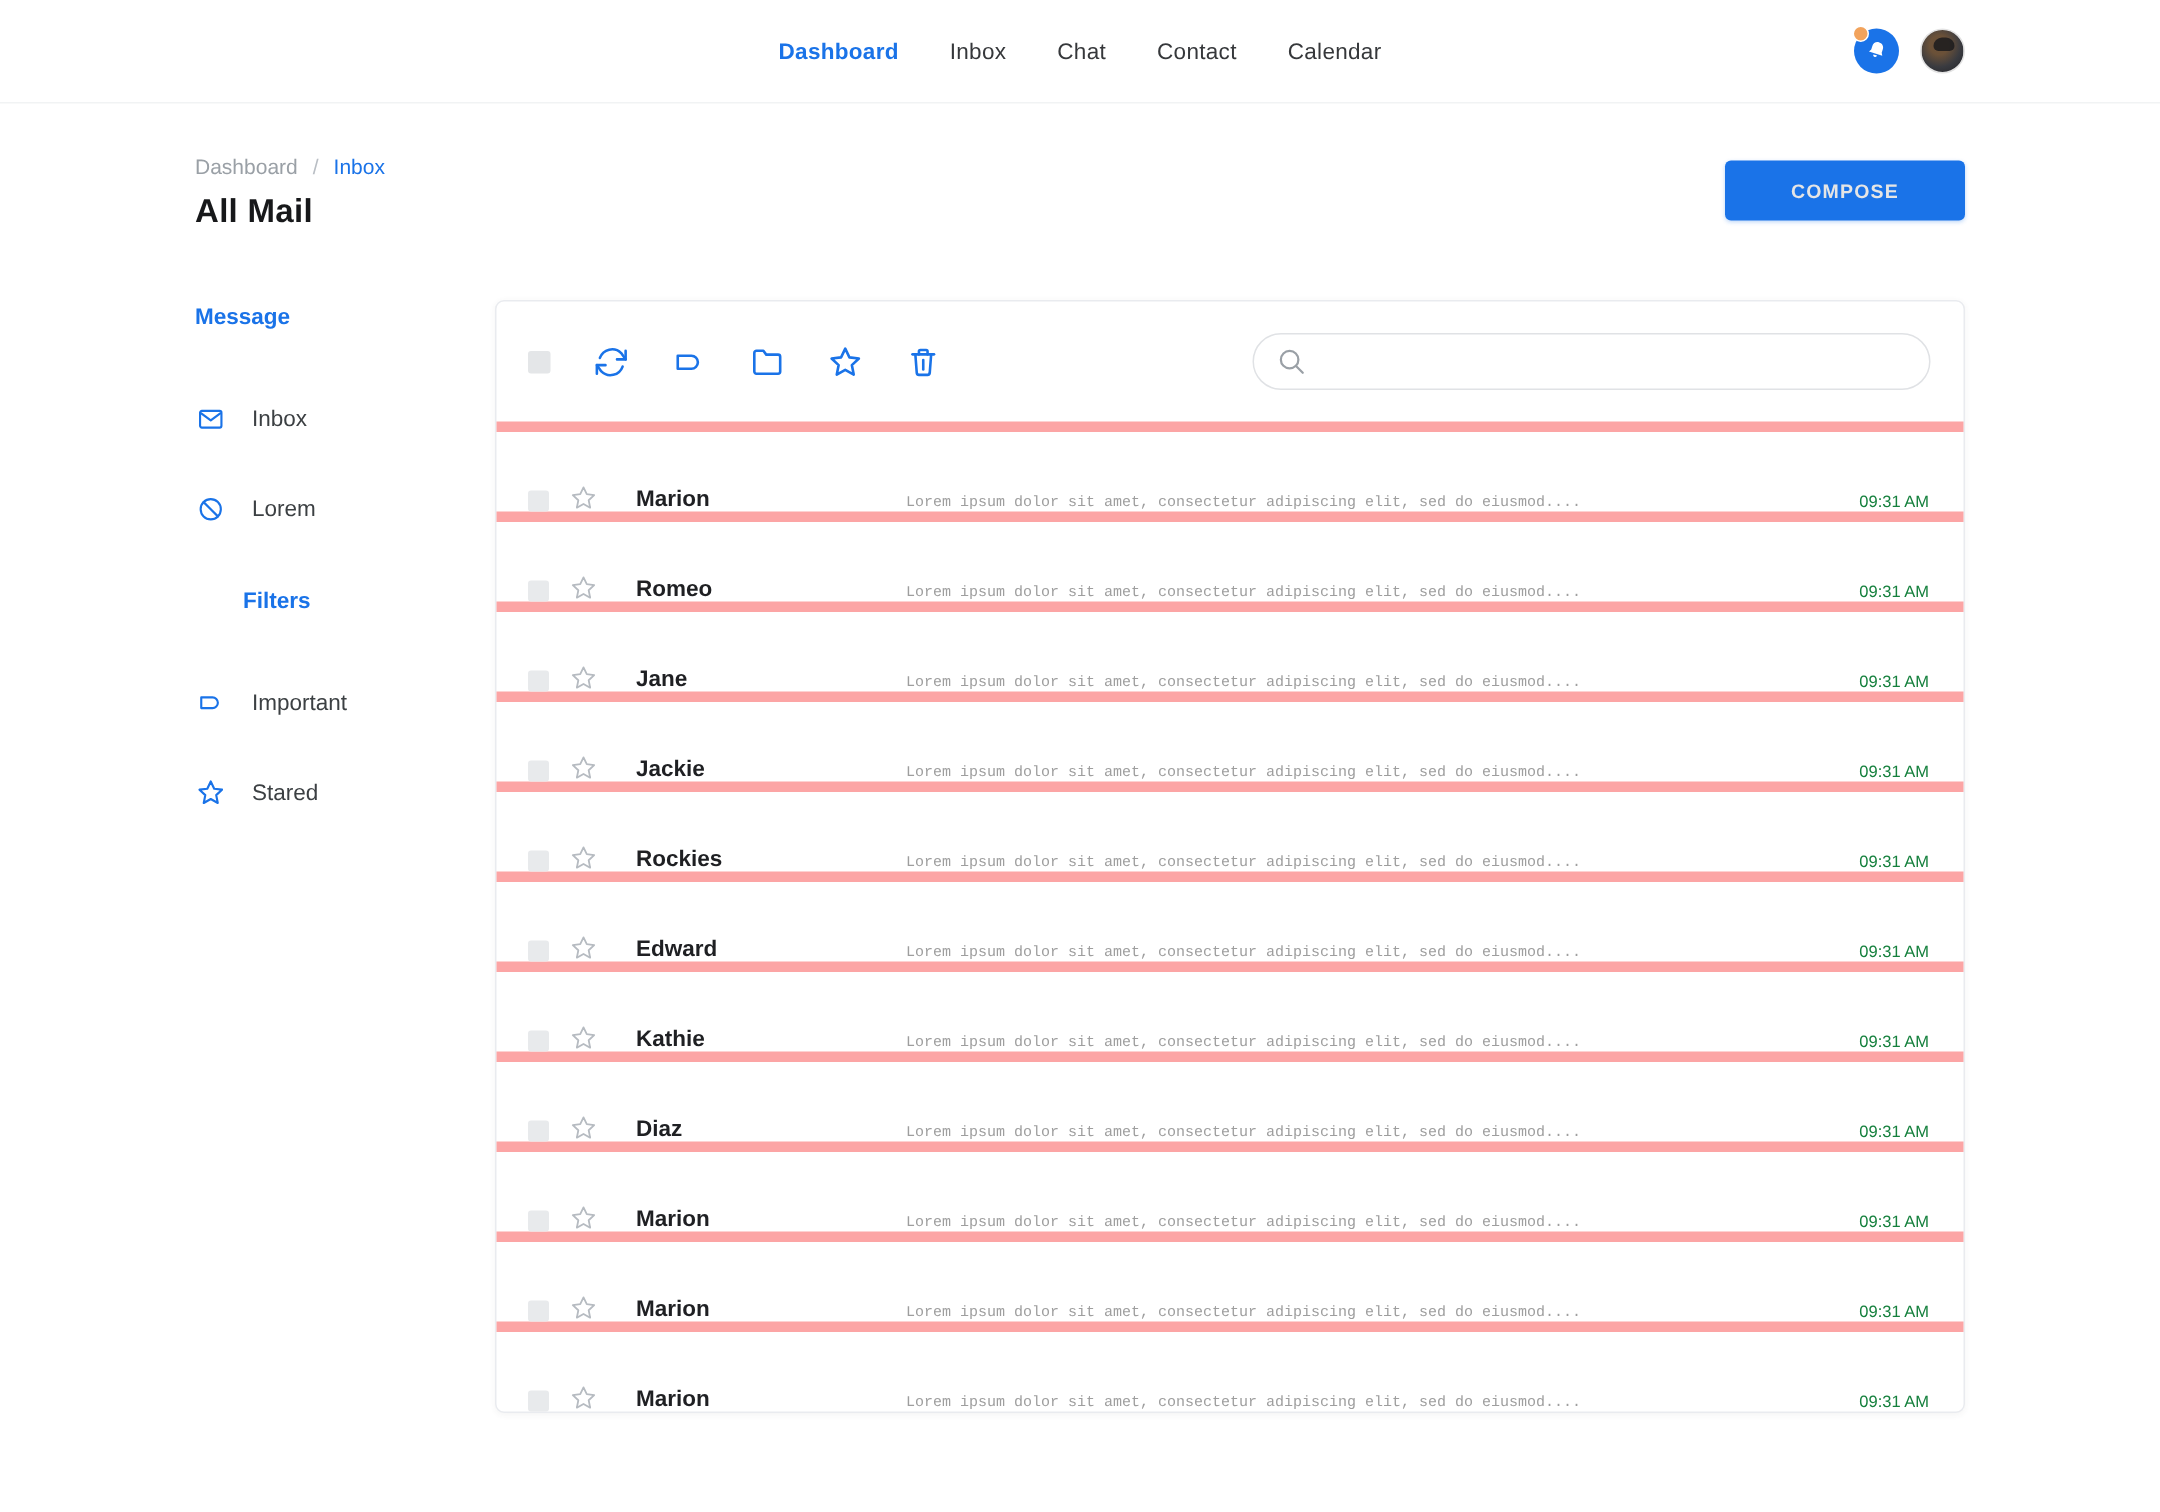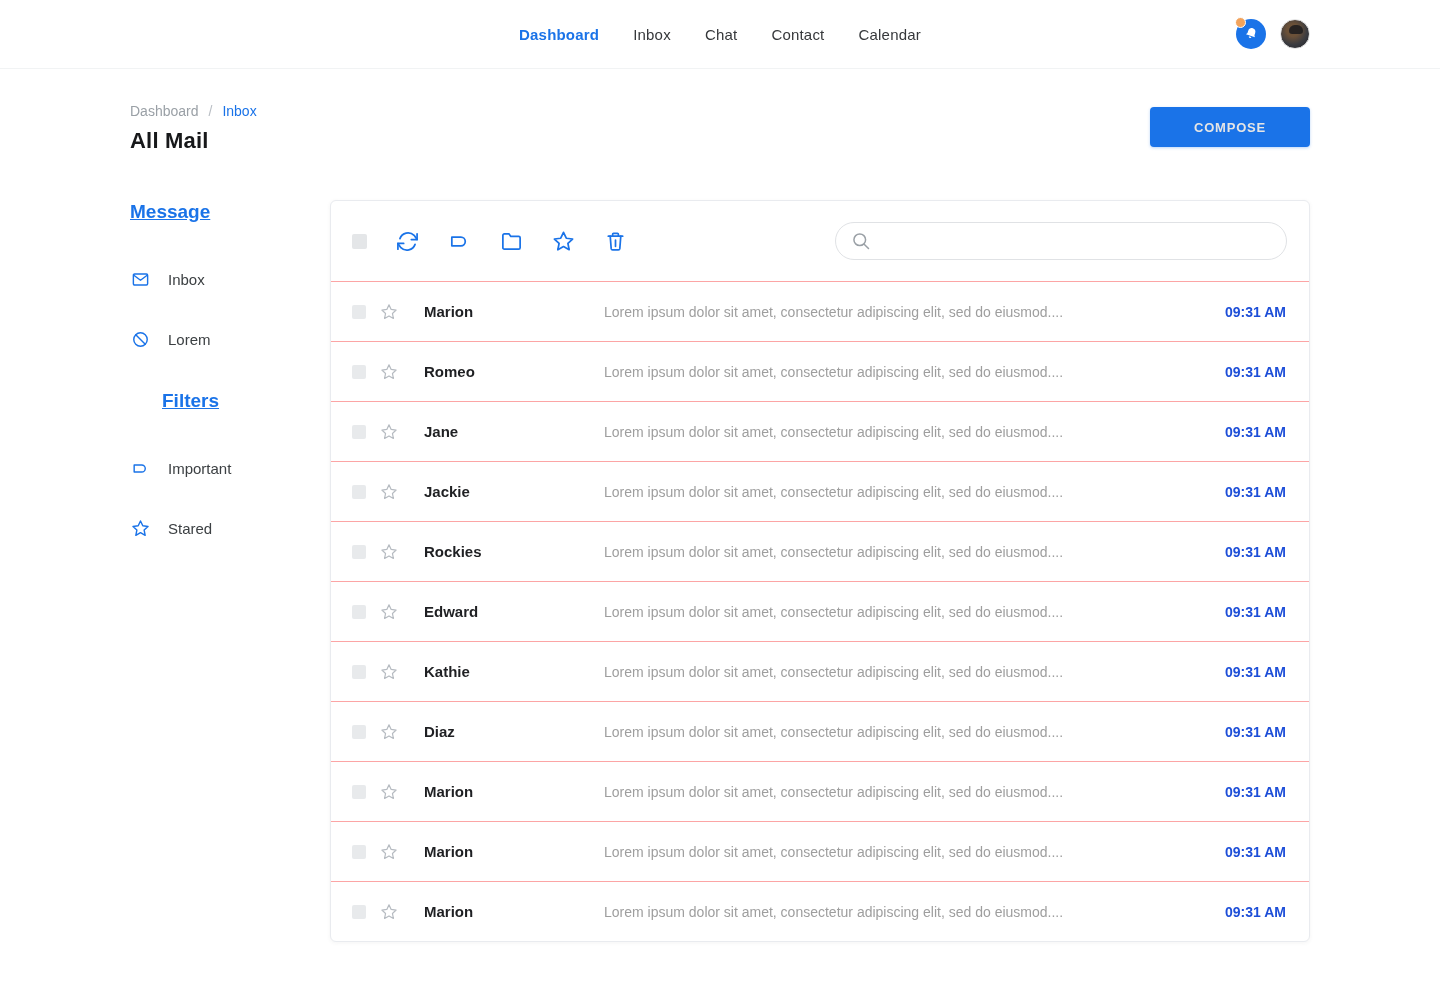--- a/index.html
+++ b/index.html
@@ -54,21 +54,21 @@
     border: none; border-radius: 4px; font-family: inherit;
     font-size: 13px; font-weight: 700; letter-spacing: .8px; cursor: pointer;
     box-shadow: 0 1px 3px rgba(26,115,232,.3);
   }
 
   
   .main { display: flex; margin-top: 46px; align-items: flex-start; }
 
   
   .sidebar { width: 200px; flex: 0 0 200px; padding-top: 2px; }
-  .side-header { font-size: 19px; font-weight: 700; color: #1a73e8; line-height: 20px; text-decoration: underline; }
+  .side-header { font-size: 15px; font-weight: 700; color: #1a73e8; line-height: 20px; }
   .side-header.filters { margin-top: 22px; margin-left: 32px; }
   .side-list { margin-top: 27px; }
   .side-item { height: 60px; display: flex; align-items: center; cursor: pointer; }
   .side-item .icn { width: 20px; height: 20px; margin-right: 18px; display: flex; align-items: center; justify-content: center; }
   .side-item .icn svg { width: 19px; height: 19px; stroke: #1a73e8; fill: none; stroke-width: 1.8; stroke-linecap: round; stroke-linejoin: round; }
   .side-item .lbl { font-size: 15px; color: #3c4043; }
 
   
   .panel {
     flex: 1; background: #ffffff; border: 1px solid #e9ebef; border-radius: 6px;
@@ -85,36 +85,36 @@
   .search-input {
     width: 100%; height: 38px; border: 1px solid #e0e2e5; border-radius: 19px;
     padding: 0 16px 0 46px; font-family: inherit; font-size: 14px; color: #3c4043; outline: none;
     background: #ffffff;
   }
   .search-icon { position: absolute; left: 16px; top: 9px; pointer-events: none; }
   .search-icon svg { width: 20px; height: 20px; stroke: #9aa0a6; fill: none; stroke-width: 1.8; stroke-linecap: round; }
 
   
   .mail-row {
-    height: 60px; display: flex; align-items: center;
-    padding: 0 23px 0 21px; border-top: 1px solid #fca5a5; cursor: pointer;
+    height: 60px; display: flex; align-items: flex-end;
+    padding: 0 23px 0 21px; border-top: 7px solid #fca5a5; cursor: pointer;
   }
   .mail-row .cb { width: 14px; height: 14px; background: #e8eaec; }
   .row-star { margin-left: 14px; display: flex; cursor: pointer; }
   .row-star svg { width: 18px; height: 18px; stroke: #b6bbc1; fill: none; stroke-width: 1.6; stroke-linejoin: round; }
   .sender {
     margin-left: 26px; width: 150px; flex: 0 0 150px;
     font-size: 15px; font-weight: 700; color: #1f2023;
     white-space: nowrap; overflow: hidden;
   }
   .preview {
-    flex: 1; margin-left: 30px; font-size: 14px; color: #9e9e9e;
-    white-space: nowrap; overflow: hidden; text-overflow: clip;
-  }
-  .time { margin-left: 16px; font-size: 14px; color: #1d4ed8; flex: 0 0 auto; font-weight: bold; }
+    flex: 1; margin-left: 30px; font-size: 10px; color: #9e9e9e;
+    white-space: nowrap; overflow: hidden; text-overflow: clip; font-family: Liberation Mono, monospace;
+  }
+  .time { margin-left: 16px; font-size: 11px; color: #15803d; flex: 0 0 auto; }
 </style>
 </head>
 <body>
 
 <header class="topbar">
   <nav class="main-nav">
     <a class="nav-link active">Dashboard</a>
     <a class="nav-link">Inbox</a>
     <a class="nav-link">Chat</a>
     <a class="nav-link">Contact</a>

